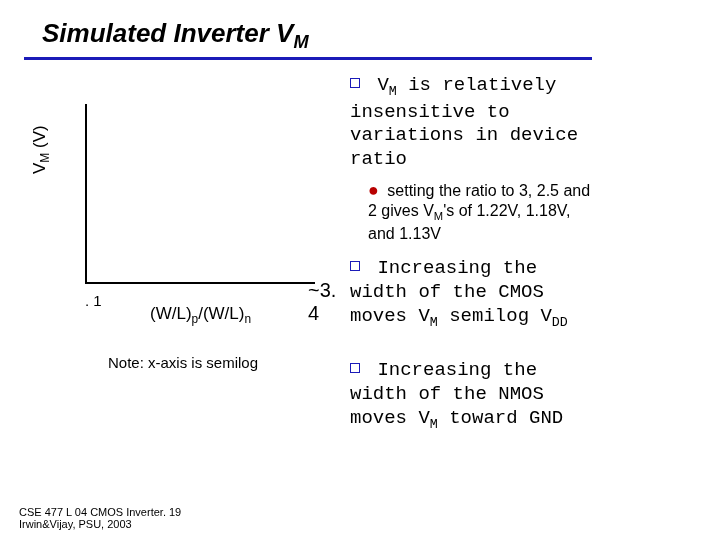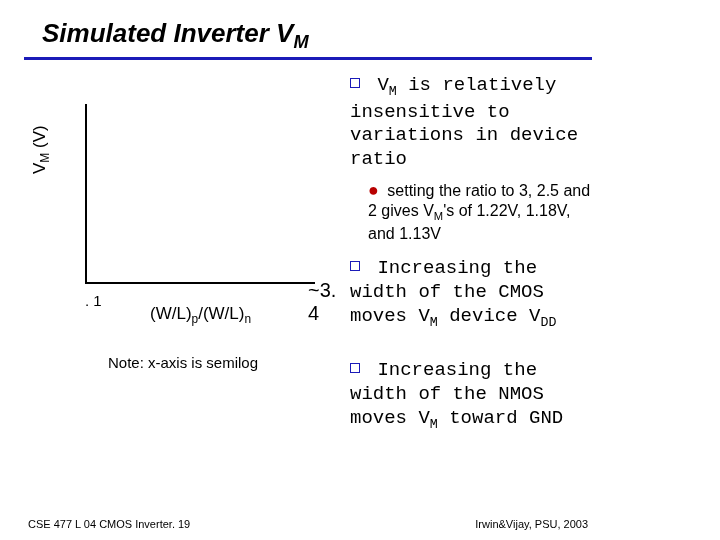--- a/index.html
+++ b/index.html
@@ -21,21 +21,21 @@
   .xlabel { position: absolute; left: 120px; top: 200px; font-size: 17px; }
   .xlabel .sub { font-size: 0.7em; vertical-align: sub; }
   .note { position: absolute; left: 78px; top: 250px; font-size: 15px; text-align: center; }
   .bullets { }
   .b1 { margin-bottom: 8px; font-family: Liberation Mono, monospace; }
   .b1 .mk { color: #1b1bb8; font-size: 13px; display:inline-block; vertical-align: top; margin-top:4px; margin-right:6px;}
   .b1 .mk.square { width:10px; height:10px; border:1px solid #1b1bb8; }
   .b2 { margin: 6px 0 14px 18px; font-size: 16px; line-height:1.2; }
   .b2 .mk { color: #b80000; font-size: 18px; margin-right:4px;}
   .sub { font-size: 0.7em; vertical-align: sub; }
-  .footer { position: absolute; bottom: 10px; left: 28px; right: 28px; display:flex; justify-content: space-between; font-size: 11px; color:#000; }
+  .footer { position: absolute; bottom: 10px; left: 19px; right: 28px; display:flex; justify-content: space-between; font-size: 11px; color:#000;flex-direction:column; }
 </style>
 </head>
 <body>
 
 <div class="slide">
 
   <div class="title-wrap">
     <div class="title">
       <span>Simulated Inverter V</span><span class="sub">M</span>
     </div>
@@ -65,21 +65,21 @@
         <span class="mk square"></span>
         <span>V</span><span class="sub">M</span><span> is relatively insensitive to variations in device ratio</span>
       </div>
       <div class="b2">
         <span class="mk">●</span>
         <span>setting the ratio to 3, 2.5 and 2 gives V</span><span class="sub">M</span><span>'s of 1.22V, 1.18V, and 1.13V</span>
       </div>
 
       <div class="b1">
         <span class="mk square"></span>
-        <span>Increasing the width of the CMOS moves V</span><span class="sub">M</span><span> device V</span><span class="sub">DD</span>
+        <span>Increasing the width of the CMOS moves V</span><span class="sub">M</span><span> semilog V</span><span class="sub">DD</span>
       </div>
 
       <div class="b1" style="margin-top:28px">
         <span class="mk square"></span>
         <span>Increasing the width of the NMOS moves V</span><span class="sub">M</span><span> toward GND</span>
       </div>
 
     </div>
   </div>
 

